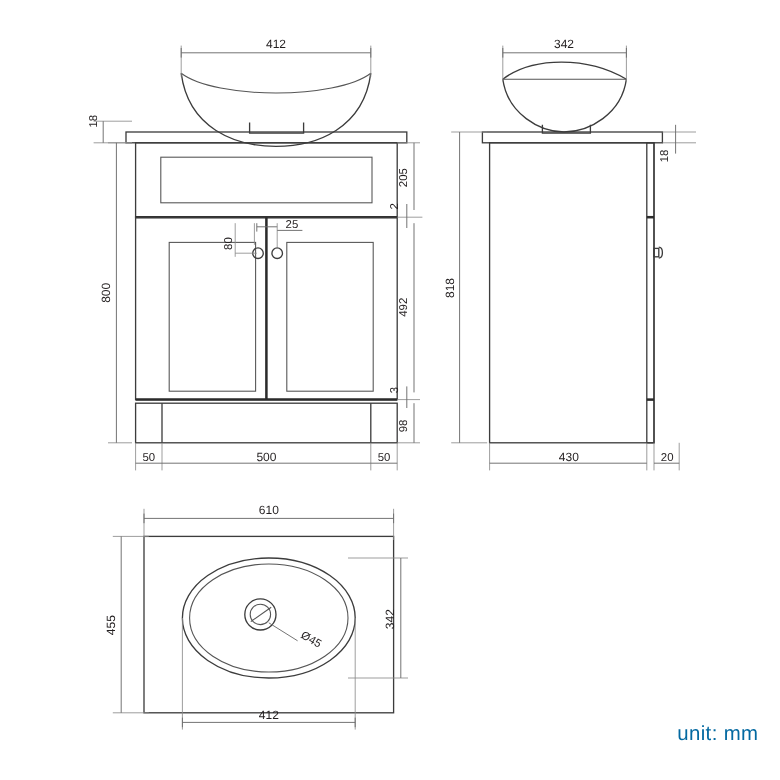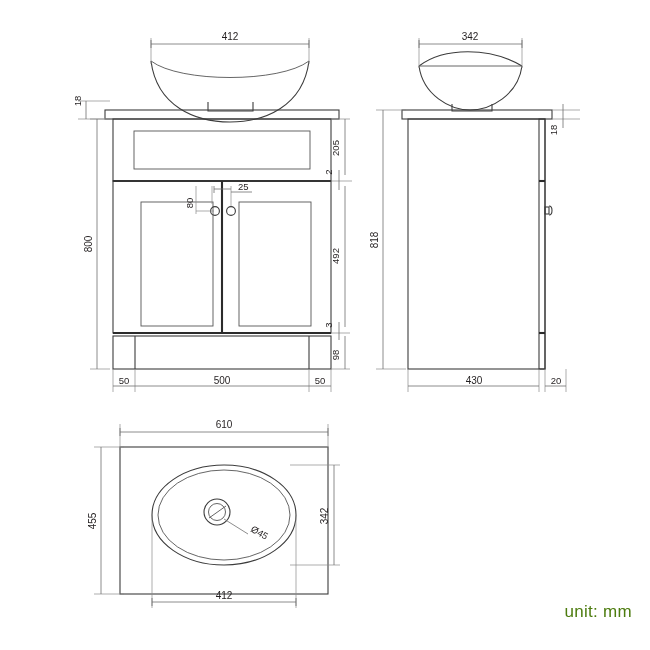--- a/index.html
+++ b/index.html
@@ -23,21 +23,21 @@
     left: 0;
     top: 0;
     width: 650px;
     height: 650px;
   }
   .unit-note {
     position: absolute;
     right: 18px;
     bottom: 22px;
     font-size: 17px;
-    color: #4d7c0f;
+    color: #0369a1;
     letter-spacing: 0.3px;
     font-family: "Liberation Sans", sans-serif;
   }
   
   svg text {
     font-family: "Liberation Sans", sans-serif;
     fill: #231f20;
   }
   .obj      { fill: none; stroke: #3c3c3c; stroke-width: 1.1; }
   .obj-thin { fill: none; stroke: #555555; stroke-width: 0.9; }

